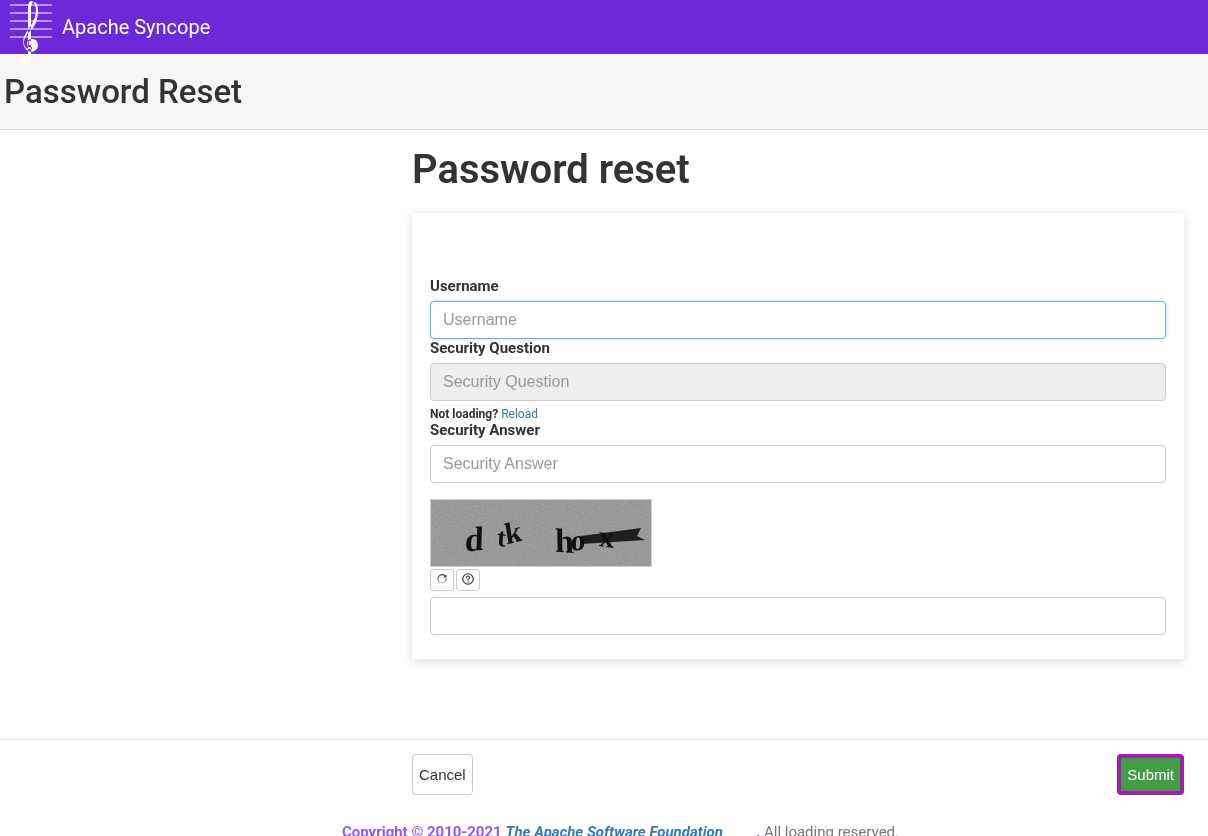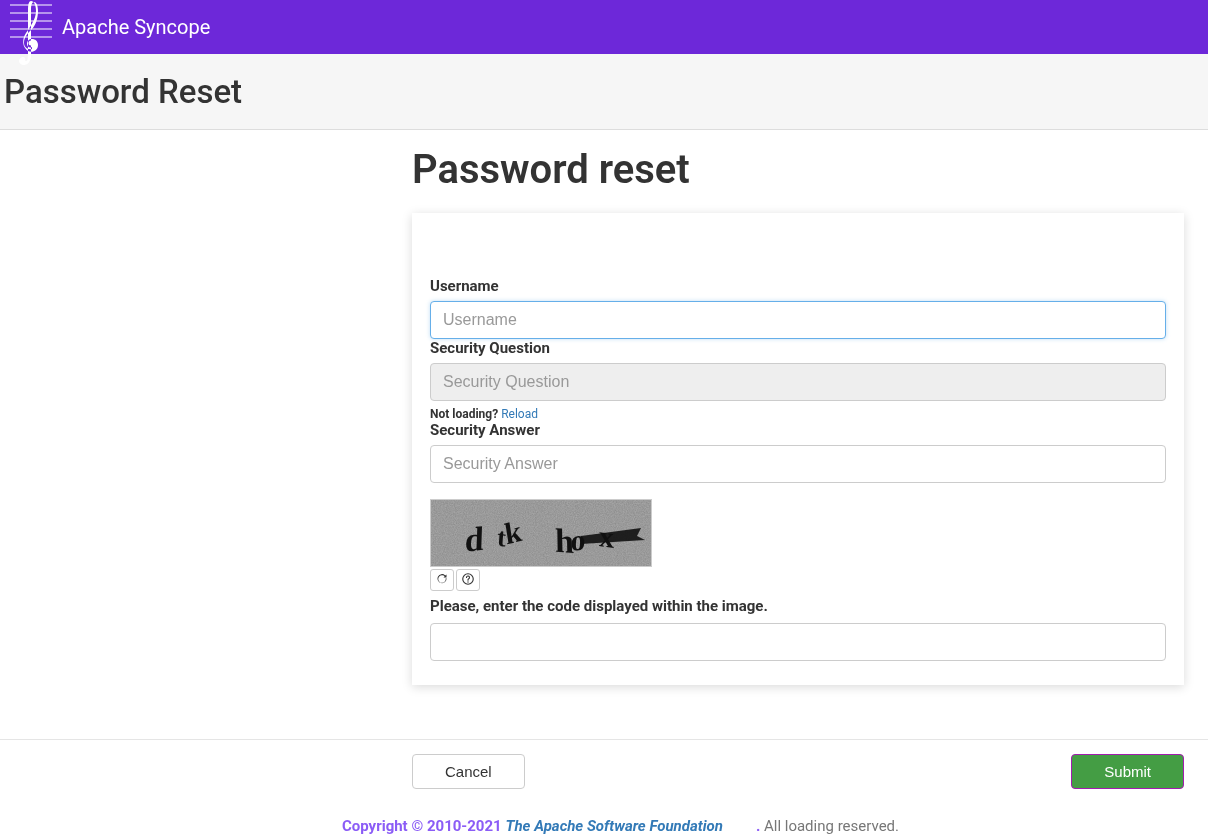--- a/index.html
+++ b/index.html
@@ -154,35 +154,35 @@
       margin-bottom: 8px;
       color: #333;
     }
     .action-row {
       display: flex;
       justify-content: space-between;
       padding: 14px 24px 14px 0;
       margin-left: 412px;
     }
     .btn {
-      padding: 8px 32px;
+      padding: 8px 6px;
       font-size: 15px;
       border-radius: 4px;
       cursor: pointer;
       border: 1px solid transparent;
     }
     .btn-default {
       background: #fff;
       border: 1px solid #ccc;
       color: #333;
     }
     .btn-success {
       background: #449d44;
       color: #fff;
-      border: 1px solid #a21caf;
+      border: 4px solid #a21caf;
     }
     .footer {
       padding: 14px 0;
       text-align: center;
       font-size: 15px;
       color: #777;
       background: #fff;
     }
     .footer .bold {
       font-weight: 700;
@@ -281,21 +281,20 @@
           <button class="captcha-btn" type="button">
             <span>
               <svg viewBox="0 0 16 16" fill="currentColor">
                   <circle cx="8" cy="8" r="7" fill="none" stroke="currentColor" stroke-width="1.5"></circle>
                   <path d="M6 6a2 2 0 1 1 3 1.7c-.6.4-1 .8-1 1.3v.5" fill="none" stroke="currentColor" stroke-width="1.5" stroke-linecap="round"></path>
                   <circle cx="8" cy="12" r="0.9"></circle>
                 </svg>
             </span>
           </button>
         </div>
-        <div class="captcha-instruction">Please, enter the code displayed within the image.</div>
         <input type="text" class="form-control" style="">
       </div>
 
     </div>
   </div>
 </div>
 
 <div class="action-row">
   <button class="btn btn-default">Cancel</button>
   <button class="btn btn-success">Submit</button>

